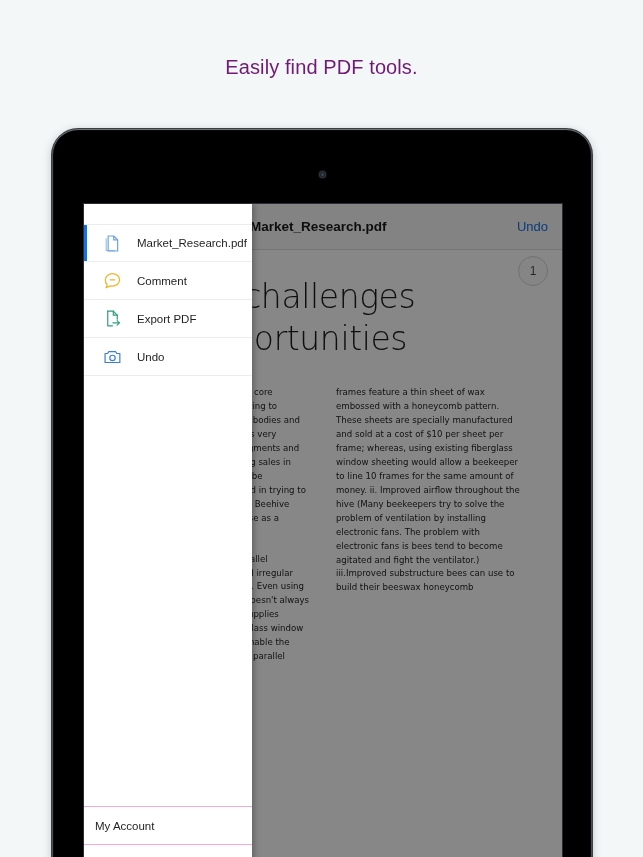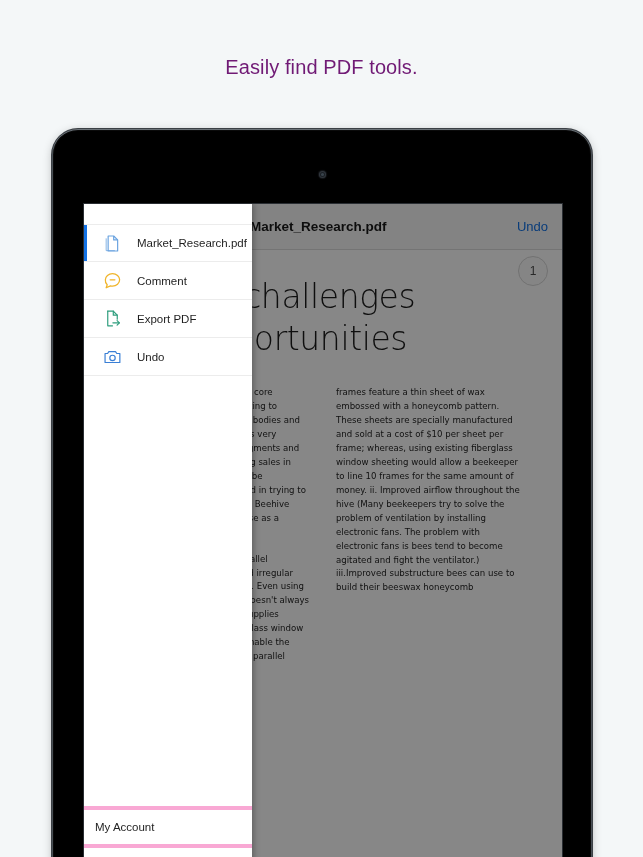--- a/index.html
+++ b/index.html
@@ -234,21 +234,21 @@
 
   .drawer-spacer { flex: 1; }
 
   .drawer-bottom { padding-bottom: 22px; }
 
   .foot-item {
     display: flex;
     align-items: center;
     height: 38px;
     padding-left: 11px;
-    border-top: 4px solid #f9a8d4;
+    border-top: 1px solid #f9a8d4;
     cursor: pointer;
   }
   .foot-label {
     font-size: 11.5px;
     color: #1f1f1f;
   }
 </style>
 </head>
 <body>
 

